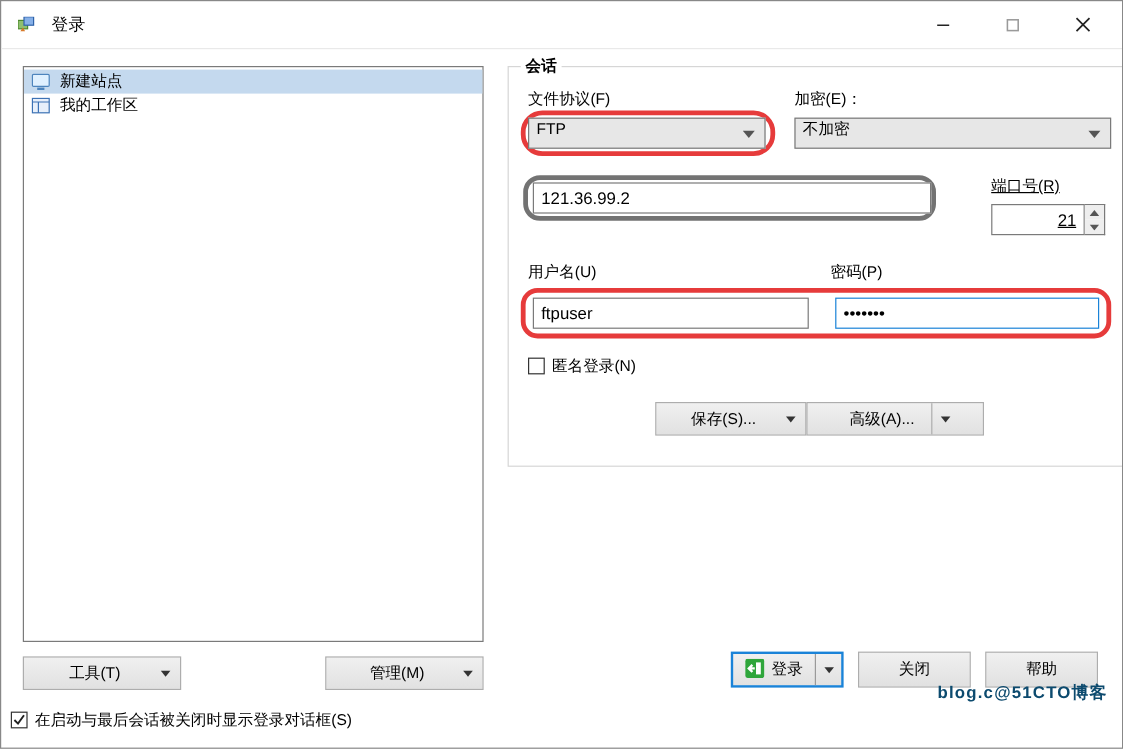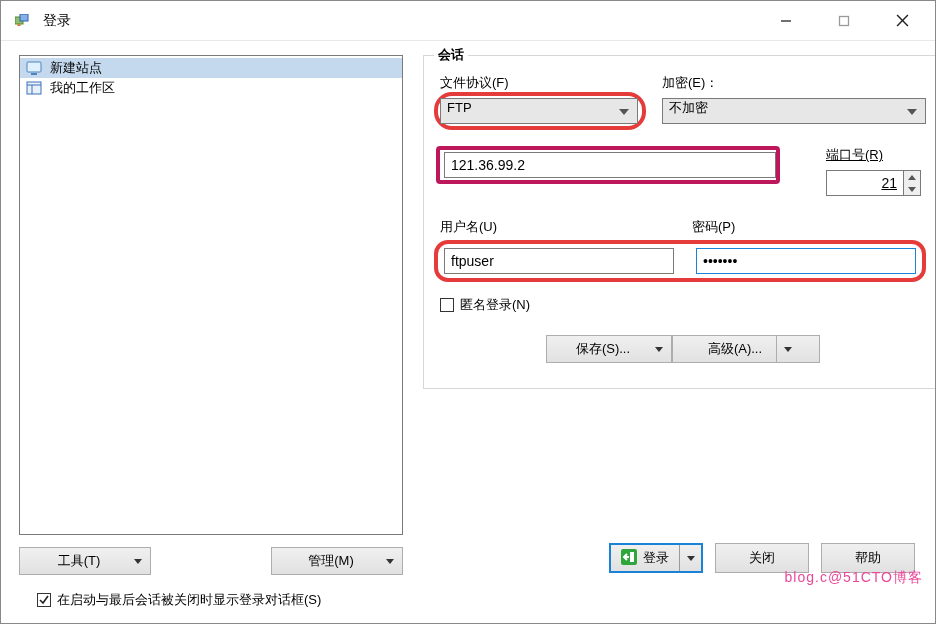--- a/index.html
+++ b/index.html
@@ -38,33 +38,33 @@
     .num { display: flex; align-items: center; }
     .num input { text-align: right; }
     .spin { display: flex; flex-direction: column; border: 1px solid #7a7a7a; border-left: 0; height: 26px; }
     .spin div { width: 16px; flex: 1; display: flex; align-items: center; justify-content: center; background: #eee; }
     .spin div svg { display: block; }
     .chk { display: inline-flex; align-items: center; gap: 6px; }
     .chk-box { width: 14px; height: 14px; border: 1px solid #333; display: inline-flex; align-items: center; justify-content: center; background: #fff; }
 
     .hi-red { outline: 4px solid #e63b3b; outline-offset: 2px; border-radius: 12px; }
     .hi-red-row { border: 4px solid #e63b3b; border-radius: 14px; padding: 4px 6px; margin-left: -6px; display: inline-flex; gap: 22px; }
-    .hi-red-host { border: 4px solid #be185d; border-radius: 4px; padding: 2px 4px; margin-left: -4px; display: inline-block; }
+    .hi-red-host { border: 4px solid #737373; border-radius: 14px; padding: 2px 4px; margin-left: -4px; display: inline-block; }
 
     .bottom-btns { position: absolute; bottom: 50px; right: 20px; display: flex; gap: 12px; align-items: center; }
     .loginbtn { height: 30px; background: linear-gradient(#f0f0f0,#e1e1e1); border: 2px solid #1a83d8; display: inline-flex; align-items: center; padding: 0; }
     .loginbtn .ic { padding: 0 6px 0 10px; }
     .loginbtn .txt { padding-right: 10px; }
     .loginbtn .arrow { width: 22px; height: 100%; border-left: 1px solid #9a9a9a; display: inline-flex; align-items: center; justify-content: center; }
     .loginbtn .arrow::after { content: ""; border-left: 4px solid transparent; border-right: 4px solid transparent; border-top: 5px solid #333; }
     .std-btn { height: 30px; min-width: 94px; background: linear-gradient(#f0f0f0,#e1e1e1); border: 1px solid #adadad; display: inline-flex; align-items: center; justify-content: center; }
 
-    .footer-chk { position: absolute; bottom: 14px; left: 36px; display: flex; align-items: center; gap: 6px; }
-
-    .watermark { position: absolute; right: 12px; bottom: 36px; color: #ec4899; font-size: 14px; letter-spacing: 1px; pointer-events: none; }
+    .footer-chk { position: absolute; bottom: 14px; left: 8px; display: flex; align-items: center; gap: 6px; }
+
+    .watermark { position: absolute; right: 12px; bottom: 36px; color: #0c4a6e; font-size: 14px; letter-spacing: 1px; pointer-events: none; font-weight: bold; }
   </style>
 </head>
 <body>
 
 <div class="titlebar">
   <span class="icon-wrap">
     <svg width="16" height="14" viewBox="0 0 16 14">
       <rect x="0" y="3" width="8" height="7" fill="#8fbf6f" stroke="#4e8a2e"></rect>
       <rect x="5" y="0" width="8" height="7" fill="#86b0e8" stroke="#2e62a8"></rect>
       <path d="M4 9 L2 12 L6 12 Z" fill="#d87a2a"></path>

